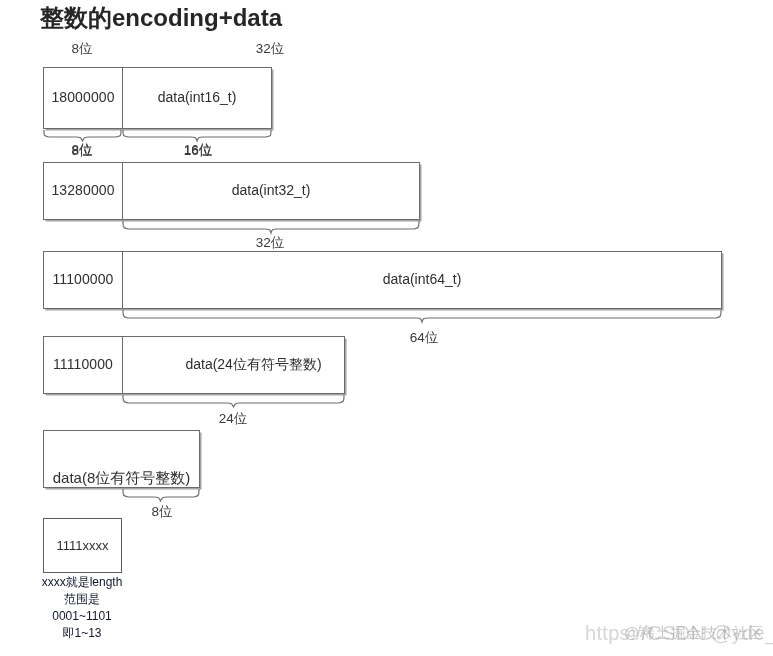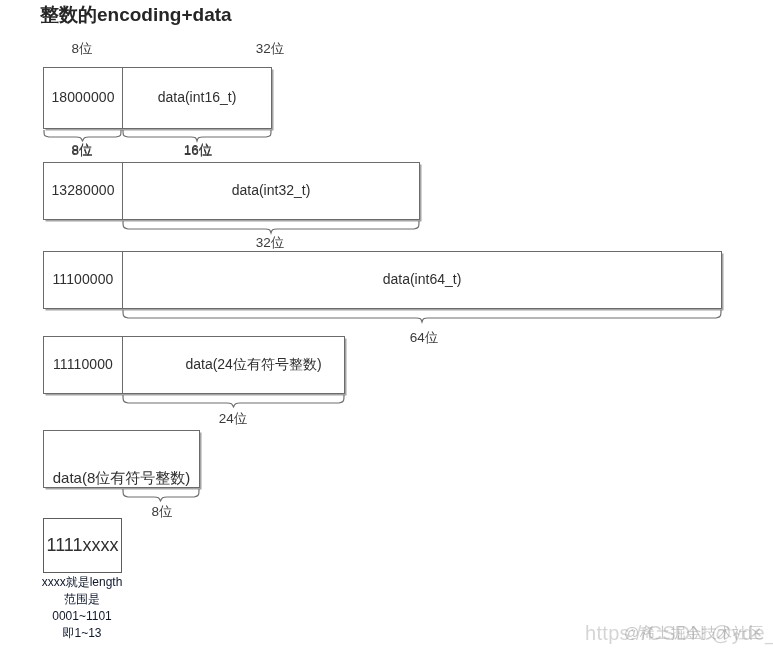--- a/index.html
+++ b/index.html
@@ -21,21 +21,21 @@
     top: 0;
     width: 773px;
     height: 656px;
   }
 
   
   .title {
     position: absolute;
     left: 40px;
     top: 2px;
-    font-size: 19px;
+    font-size: 24px;
     font-weight: bold;
     letter-spacing: 0px;
     color: #262626;
     white-space: nowrap;
   }
 
   
   .lbl {
     position: absolute;
     font-size: 13.5px;
@@ -76,21 +76,21 @@
     flex: 1 1 auto;
   }
   .plain-box {
     position: absolute;
     box-sizing: border-box;
     border: 1.3px solid #5c5c5c;
     background: #ffffff;
     display: flex;
     align-items: center;
     justify-content: center;
-    font-size: 18px;
+    font-size: 13px;
     color: #2f2f2f;
   }
 
   
   .brace {
     position: absolute;
     overflow: visible;
   }
   .brace path {
     fill: none;

